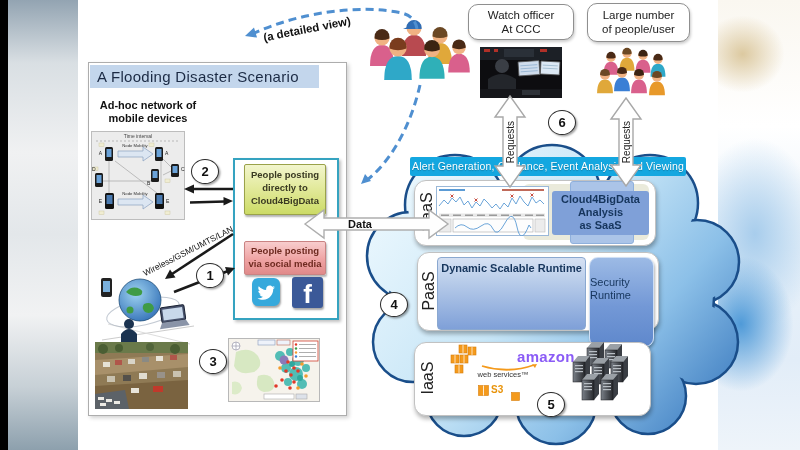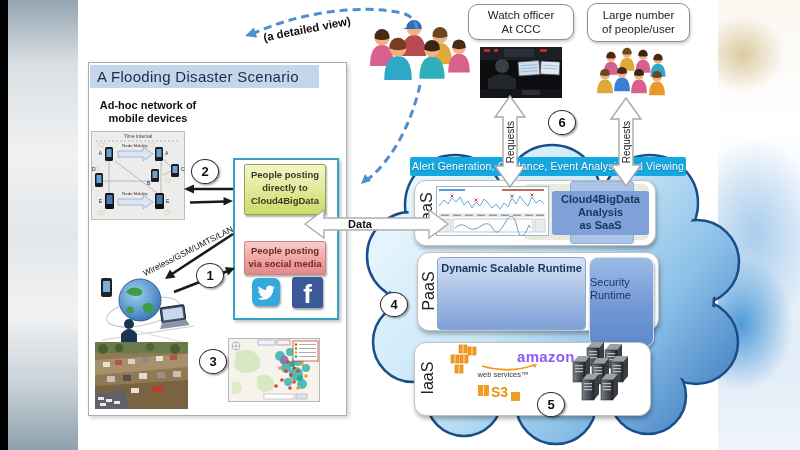--- a/index.html
+++ b/index.html
@@ -74,21 +74,21 @@
     box-shadow:inset 0 0 0 3px #d2d2d2, inset 0 0 0 4px #9c9c9c;
     color:#333;font-size:8.8px;font-style:italic;text-align:center;line-height:11px;padding-top:7px;}
   #security-box{left:589px;top:257px;width:63px;height:70px;border:1px solid #cfdff4;border-radius:9px;z-index:5;
     background:linear-gradient(180deg,#9cbae5 0%,#7398d6 55%,#5f88cc 100%);
     color:#17365d;font-size:11px;font-weight:normal;text-align:left;line-height:13px;padding-top:18px;
     box-shadow:1px 2px 3px rgba(0,0,0,.3);}
   #amazon-text{left:477px;top:349px;width:72px;text-align:left;z-index:6;color:#8b5cf6;
     font-size:15px;font-weight:bold;line-height:15px;letter-spacing:.3px;margin-left:40px;}
   #webservices-text{left:467px;top:371px;width:72px;text-align:center;z-index:6;color:#333;
     font-size:7.5px;line-height:8px;}
-  #s3-text{left:491px;top:384px;z-index:6;color:#e8930a;font-size:14px;font-weight:bold;}
+  #s3-text{left:491px;top:384px;z-index:6;color:#e8930a;font-size:10px;font-weight:bold;}
   svg{display:block;}
   .z5{z-index:5}.z6{z-index:6}.z3{z-index:3}
 </style>
 </head>
 <body>
 
 <div id="stage">
   <div class="abs" id="bg-left"></div>
   <div class="abs" id="bg-right"></div>
   <div class="abs" id="slide"></div>

